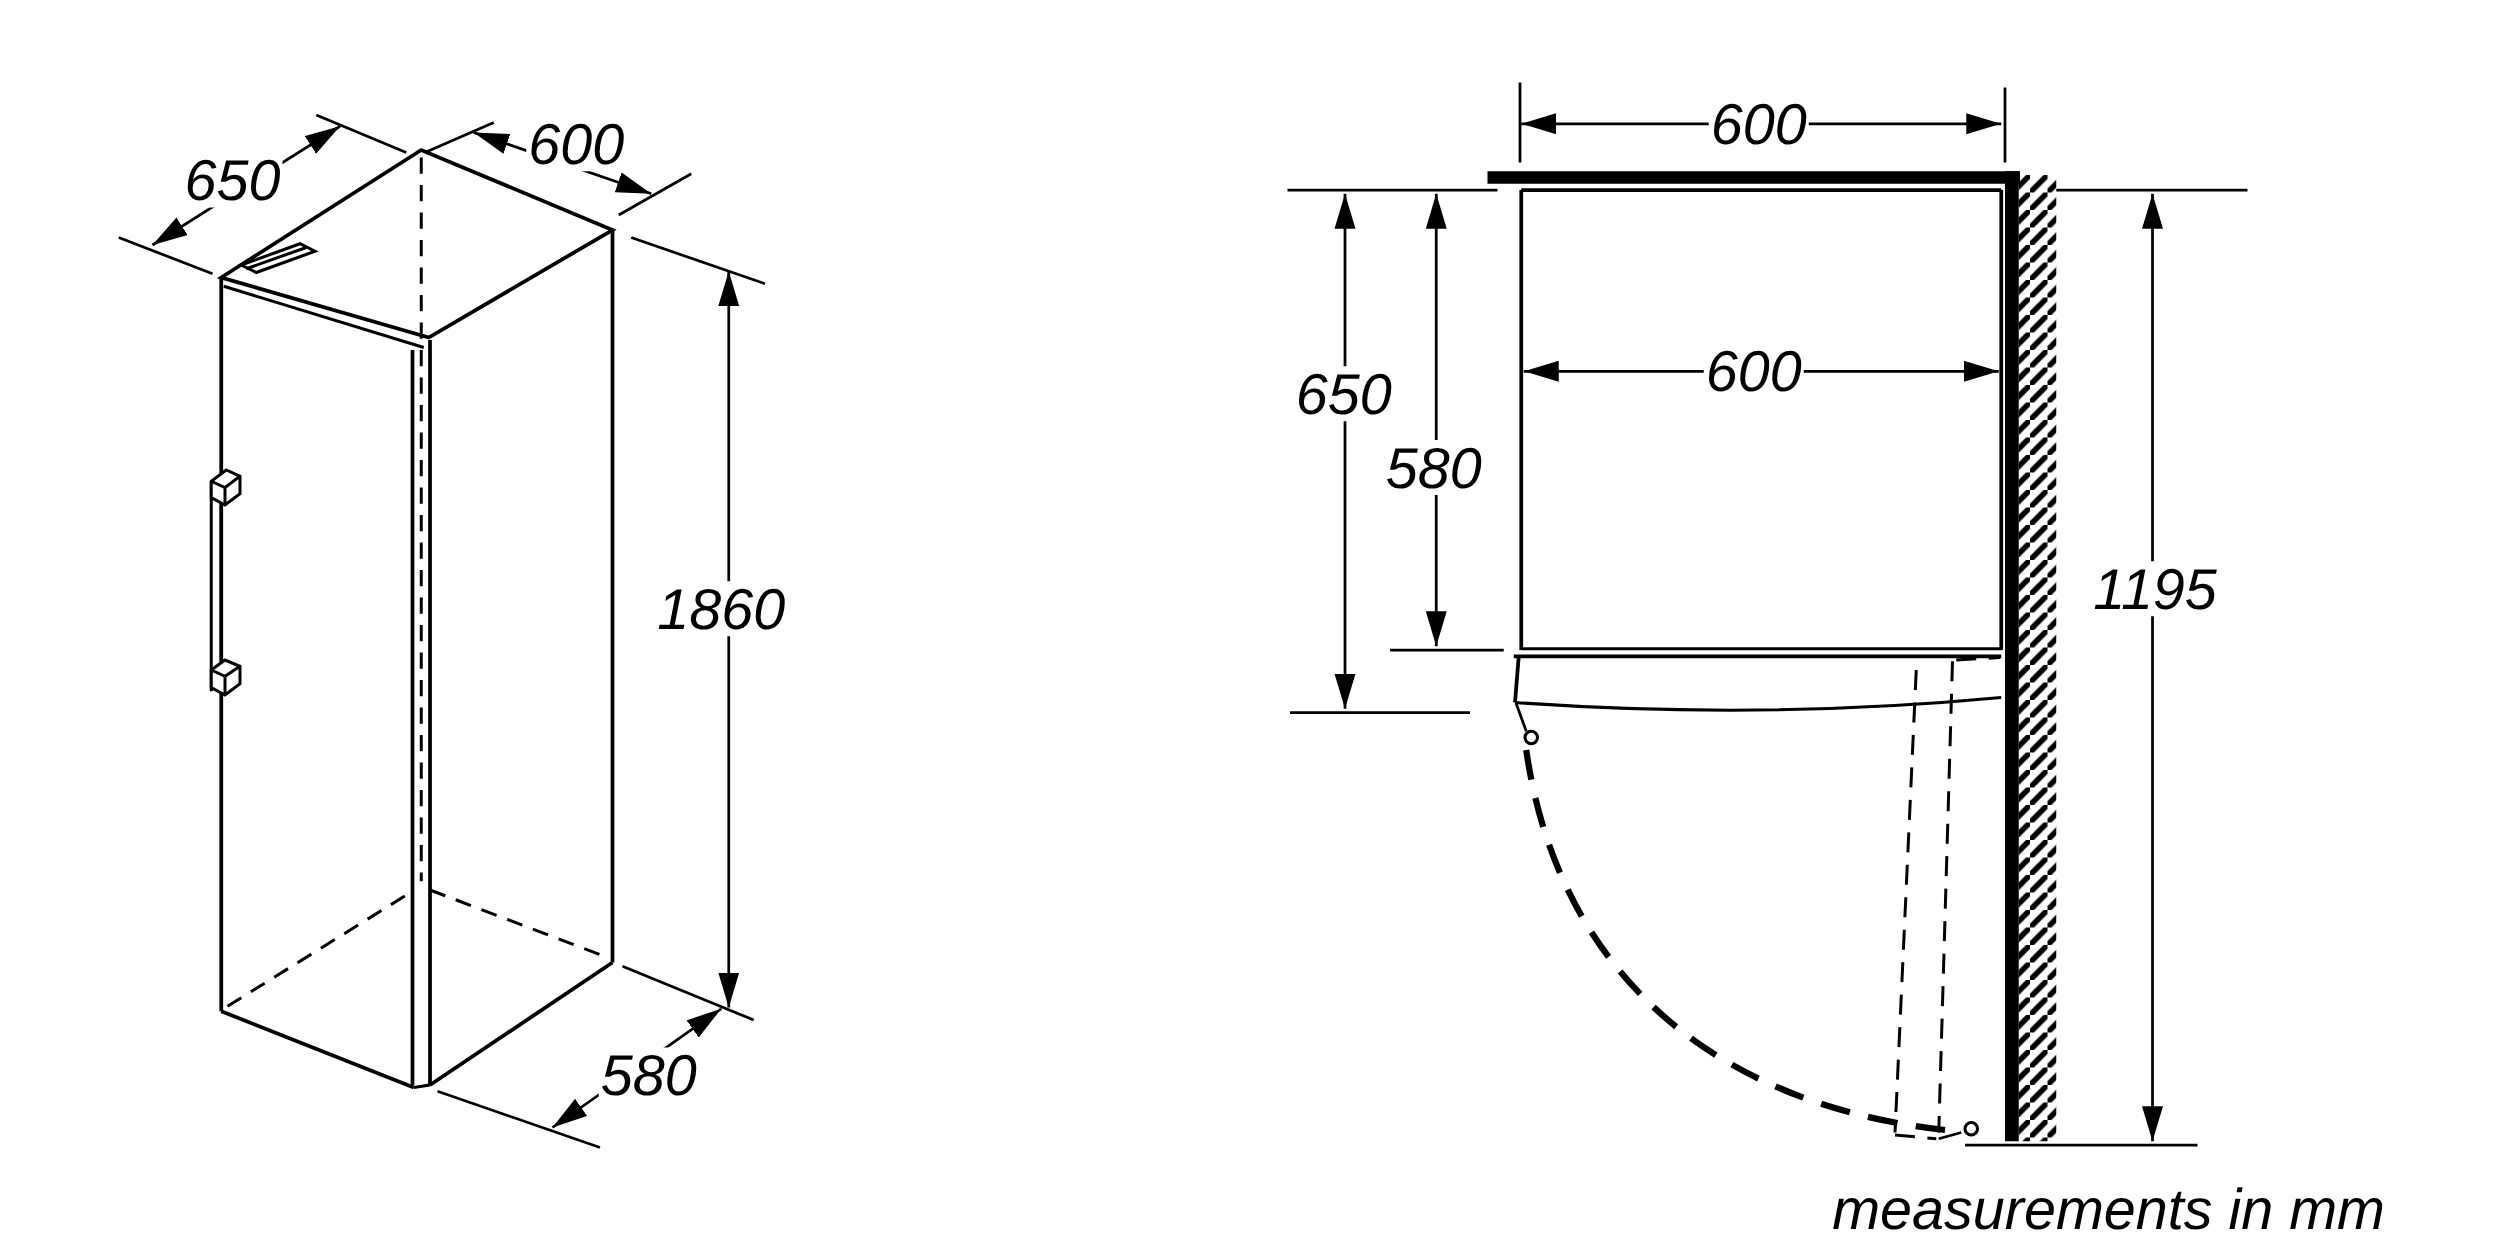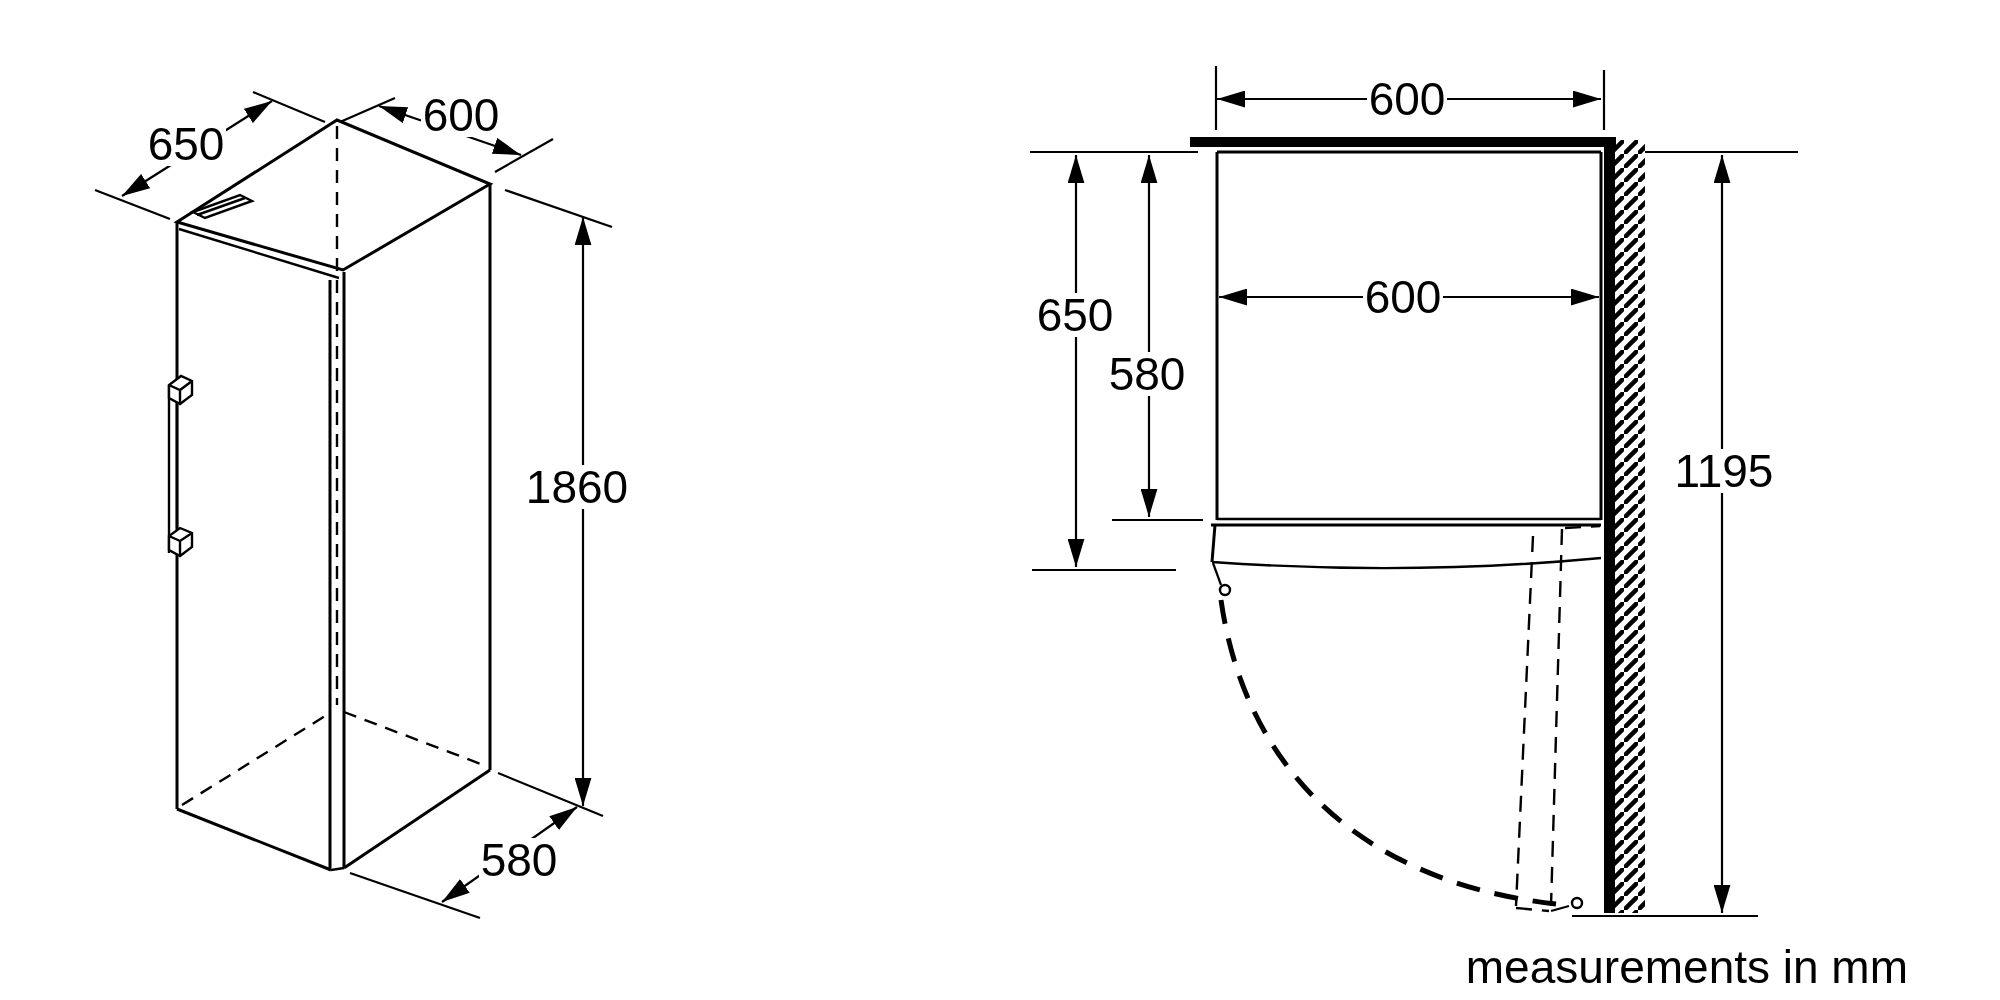--- a/index.html
+++ b/index.html
@@ -1,16 +1,16 @@
 <!DOCTYPE html>
 <html><head>
 <meta charset="utf-8">
 <style>
   html,body{margin:0;padding:0;background:#ffffff;}
-  .stage{position:relative;width:2000px;height:1000px;background:#fff;overflow:hidden;}
+  .stage{position:relative;width:2000px;height:1000px;background:#fff;overflow:hidden;font-style:italic;}
   svg{display:block;}
   .dim-label{font-family:"Liberation Sans","DejaVu Sans",sans-serif;font-size:46px;fill:#000;}
   .caption{font-family:"Liberation Sans","DejaVu Sans",sans-serif;font-size:46px;fill:#000;}
   .ln{stroke:#000;fill:none;stroke-width:3;}
   .thin{stroke:#000;fill:none;stroke-width:2.4;}
   .dash{stroke:#000;fill:none;stroke-width:2.4;stroke-dasharray:13 9;}
   .dashthin{stroke:#000;fill:none;stroke-width:2.4;stroke-dasharray:16 10;}
   .arcdash{stroke:#000;fill:none;stroke-width:5;stroke-dasharray:24 15;}
   .dim{stroke:#000;fill:none;stroke-width:2.2;}
   .whitefill{fill:#ffffff;stroke:#000;stroke-width:2.4;}

